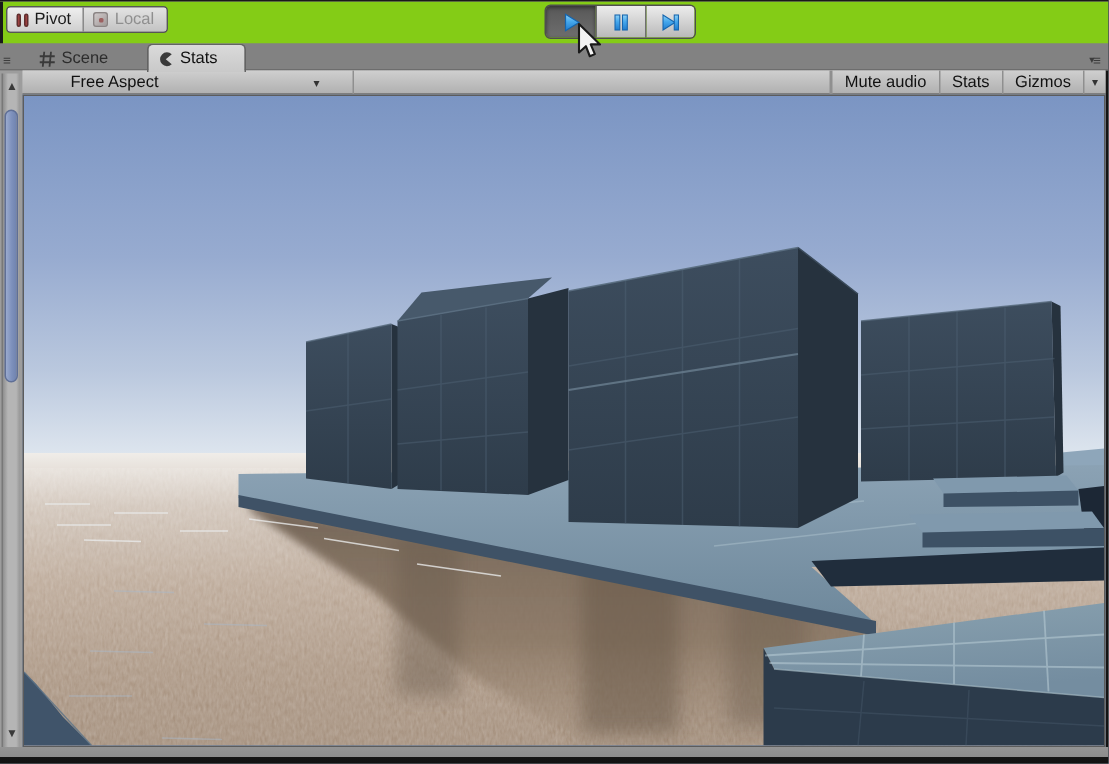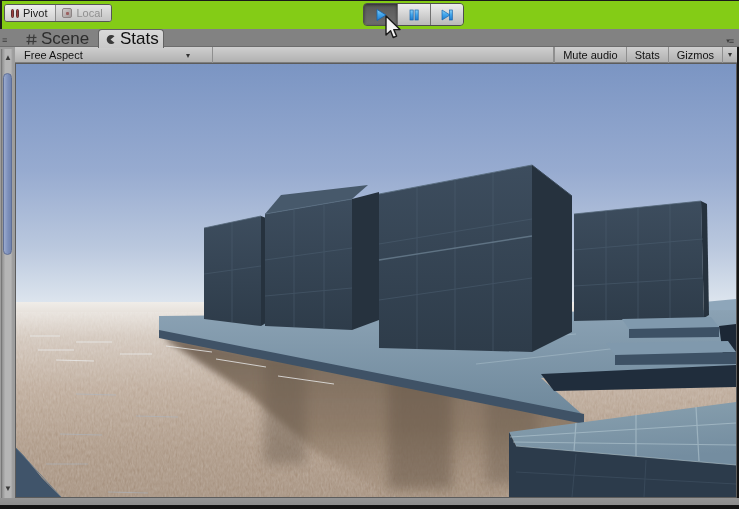--- a/index.html
+++ b/index.html
@@ -32,21 +32,21 @@
   .play-btn { width:33px; height:21px; display:flex; align-items:center; justify-content:center;
     background:linear-gradient(#ececec,#b9b9b9); }
   .play-btn + .play-btn { border-left:1px solid #6f6f6f; }
   .play-btn.pressed { background:linear-gradient(#585858,#6e6e6e); box-shadow:inset 0 1px 3px rgba(0,0,0,.5); }
   
   .tabbar { position:absolute; left:0; top:28px; width:739px; height:18px; background:#828282; border-bottom:1px solid #6d6d6d; }
   .panel-menu { position:absolute; top:7px; font-size:9px; color:#3c3c3c; line-height:9px; letter-spacing:-1px; }
   .panel-menu .tri { font-size:7px; vertical-align:1px; }
   .pm-left { left:2px; }
   .pm-right { right:6px; }
-  .tab { position:absolute; top:2px; height:16px; display:flex; align-items:center; gap:4px; font-size:17px; color:#2d2d2d; }
+  .tab { position:absolute; top:2px; height:16px; display:flex; align-items:center; gap:4px; font-size:11px; color:#2d2d2d; }
   .tab.inactive { left:26px; }
   .tab.active {
     left:98px; top:0; width:66px; height:19px; padding-left:6px;
     background:linear-gradient(#dadada,#c9c9c9);
     border:1px solid #636363; border-bottom:none; border-radius:4px 4px 0 0;
     color:#101010; z-index:3;
   }
   .tab svg { display:block; }
   
   .left-strip { position:absolute; left:0; top:46px; width:15px; height:451px; background:#9d9d9d; }
@@ -60,21 +60,21 @@
   .scroll-down { bottom:4px; }
   .scroll-thumb {
     position:absolute; left:1px; top:24px; width:9px; height:182px; border-radius:5px;
     background:linear-gradient(90deg,#9aaace,#7d90bc 55%,#7083ae);
     border:1px solid #5f6f96;
   }
   .game-panel { position:absolute; left:15px; top:46px; width:724px; height:451px; background:#b5b5b5; border-right:2px solid #141414; }
   .game-toolbar {
     position:absolute; left:0; top:0; width:722px; height:16px;
     background:linear-gradient(#cfcfcf,#b1b1b1); border-bottom:1px solid #7e7e7e;
-    display:flex; align-items:center; font-size:11px; color:#111;
+    display:flex; align-items:center; font-size:11px; color:#111;padding-left:23px;
   }
   .aspect-dd { display:flex; align-items:center; height:16px; width:197px; padding-left:9px; position:relative; }
   .aspect-dd .dd-arrow { position:absolute; right:22px; top:4px; font-size:8px; color:#333; }
   .tb-sep { width:1px; height:16px; background:#8f8f8f; }
   .tb-spacer { flex:1; }
   .tb-btn { display:flex; align-items:center; height:16px; padding:0 8px; white-space:nowrap; }
   .gizmos-arrow { display:flex; align-items:center; justify-content:center; width:14px; height:16px; font-size:8px; color:#333; }
   .viewport {
     position:absolute; left:0; top:16px; width:722px; height:435px;
     border:1px solid #5c5c5c; background:#8aa0c0; overflow:hidden;

